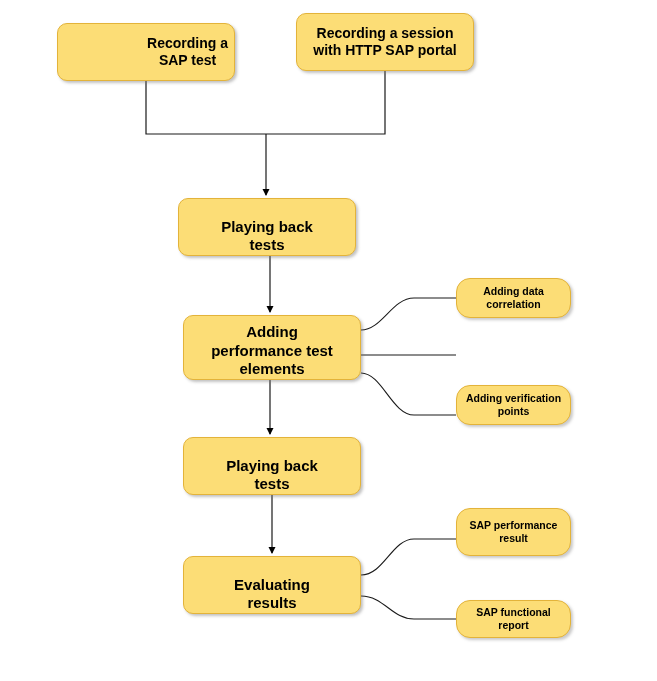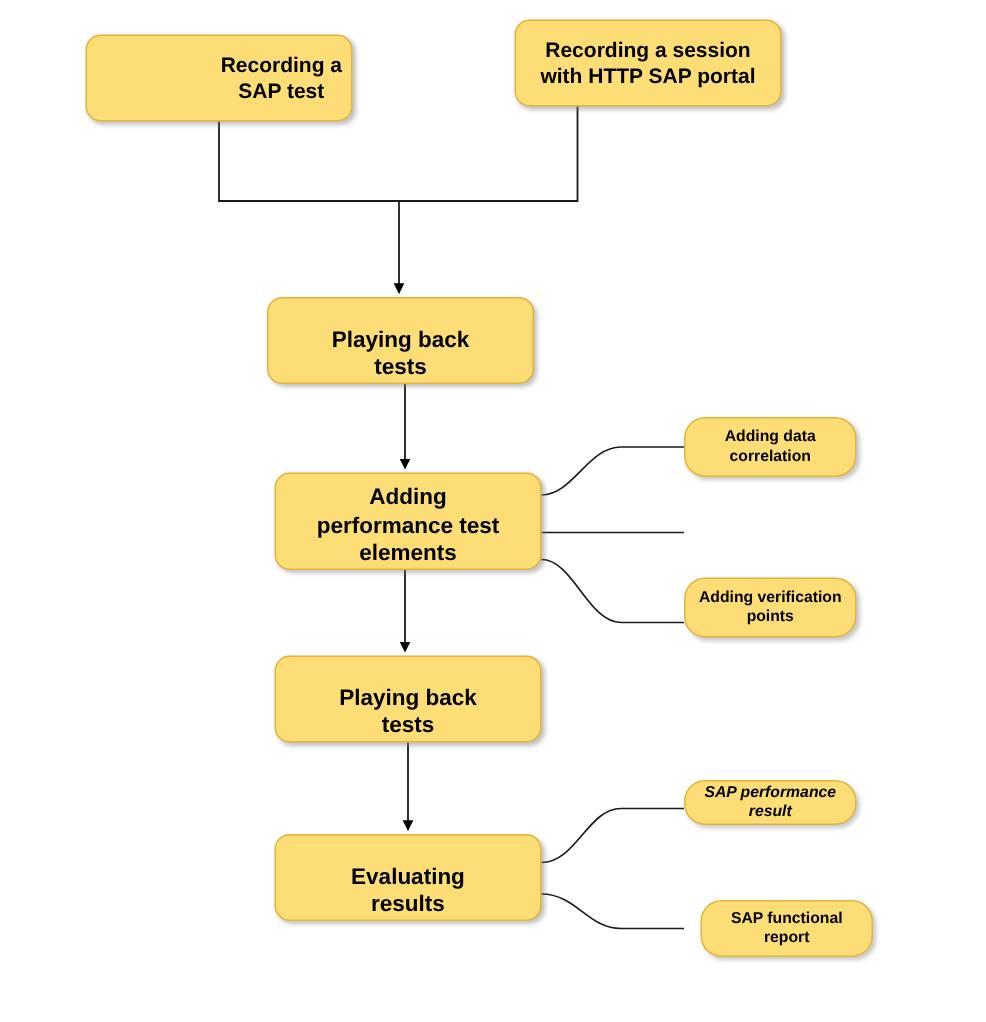--- a/index.html
+++ b/index.html
@@ -91,21 +91,21 @@
     <path d="M361,373 C382,373 392,415 414,415 L456,415" fill="none" stroke="#1a1a1a" stroke-width="1.1"></path>
 
     <path d="M361,575 C384,575 392,539 414,539 L456,539" fill="none" stroke="#1a1a1a" stroke-width="1.1"></path>
     <path d="M361,596 C384,596 392,619 414,619 L456,619" fill="none" stroke="#1a1a1a" stroke-width="1.1"></path>
   </svg>
 
   <div class="node top" style="left:57px; top:23px; width:178px; height:58px;justify-content:flex-end;">
     <span>Recording a<br>SAP test</span>
   </div>
 
-  <div class="node top" style="left:296px; top:13px; width:178px; height:58px;margin-left:47px;">
+  <div class="node top" style="left:296px; top:13px; width:178px; height:58px;">
     <span>Recording a session<br>with HTTP SAP portal</span>
   </div>
 
   <div class="node main" style="left:178px; top:198px; width:178px; height:58px;">
     <span>Playing back<br>tests</span>
   </div>
 
   <div class="node main" style="left:183px; top:315px; width:178px; height:65px;">
     <span>Adding<br>performance test<br>elements</span>
   </div>
@@ -120,21 +120,21 @@
 
   <div class="node sub" style="left:456px; top:278px; width:115px; height:40px;">
     <span>Adding data<br>correlation</span>
   </div>
 
   <div class="node sub" style="left:456px; top:337px; width:115px; height:40px;margin-top:48px;">
     <span>Adding verification<br>points</span>
   </div>
 
 
-  <div class="node sub" style="left:456px; top:520px; width:115px; height:30px;font-style:italic;">
+  <div class="node sub" style="left:456px; top:508px; width:115px; height:48px;">
     <span>SAP performance<br>result</span>
   </div>
 
-  <div class="node sub" style="left:456px; top:600px; width:115px; height:38px;margin-left:11px;">
+  <div class="node sub" style="left:456px; top:600px; width:115px; height:38px;">
     <span>SAP functional<br>report</span>
   </div>
 
 </div>
 
 </body></html>

